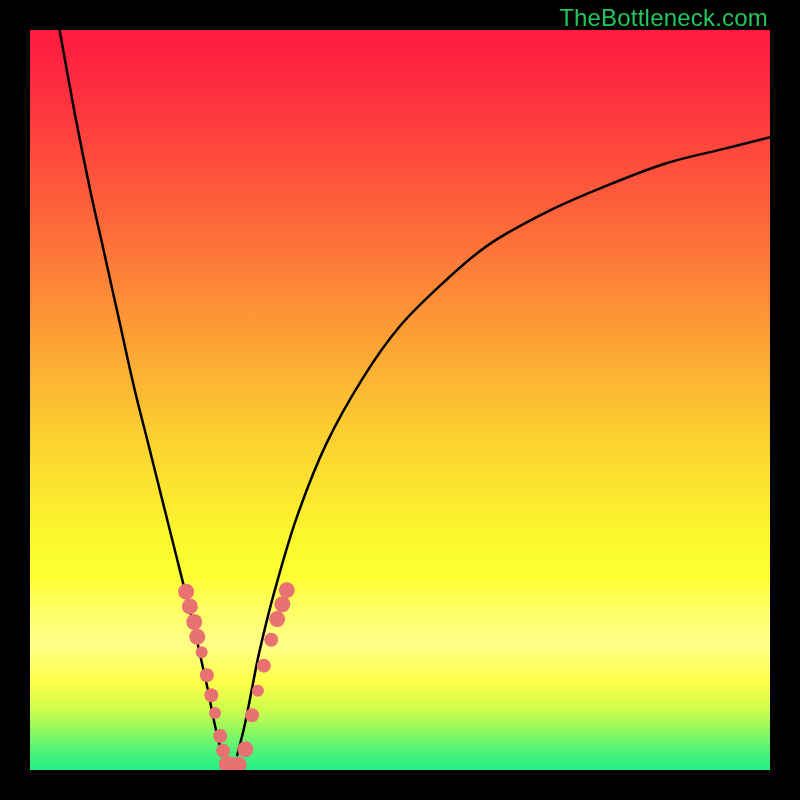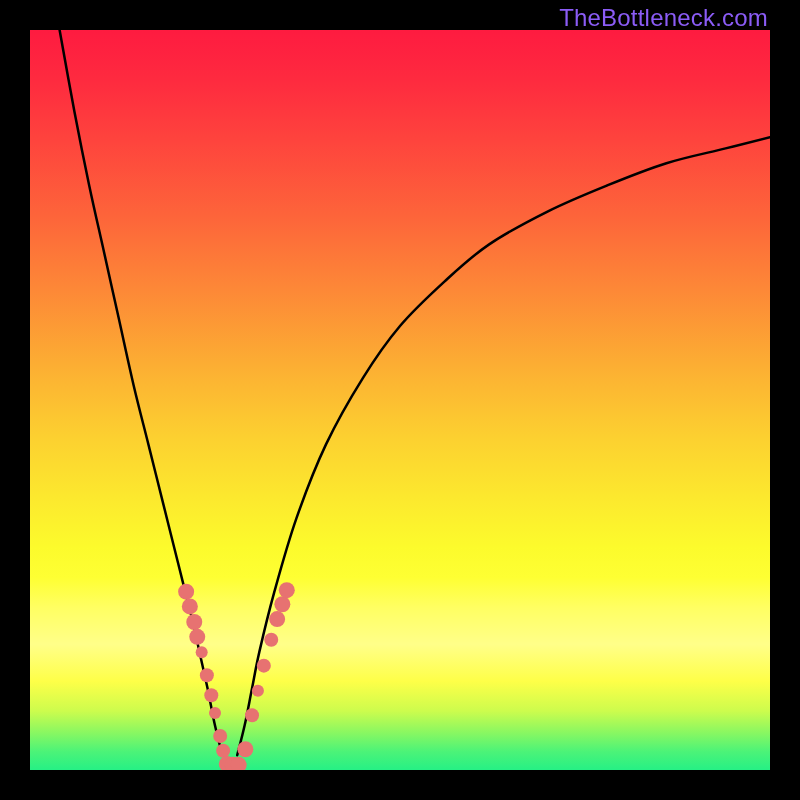--- a/index.html
+++ b/index.html
@@ -24,21 +24,21 @@
     top: 0;
     width: 100%;
     height: 100%;
   }
   .watermark {
     position: absolute;
     top: 4px;
     right: 32px;
     font-family: Arial, Helvetica, sans-serif;
     font-size: 24px;
-    color: #8b5cf6;
+    color: #22c55e;
     font-weight: 500;
     letter-spacing: 0.2px;
   }
   svg.curve {
     position: absolute;
     left: 0;
     top: 0;
     width: 740px;
     height: 740px;
     overflow: visible;

